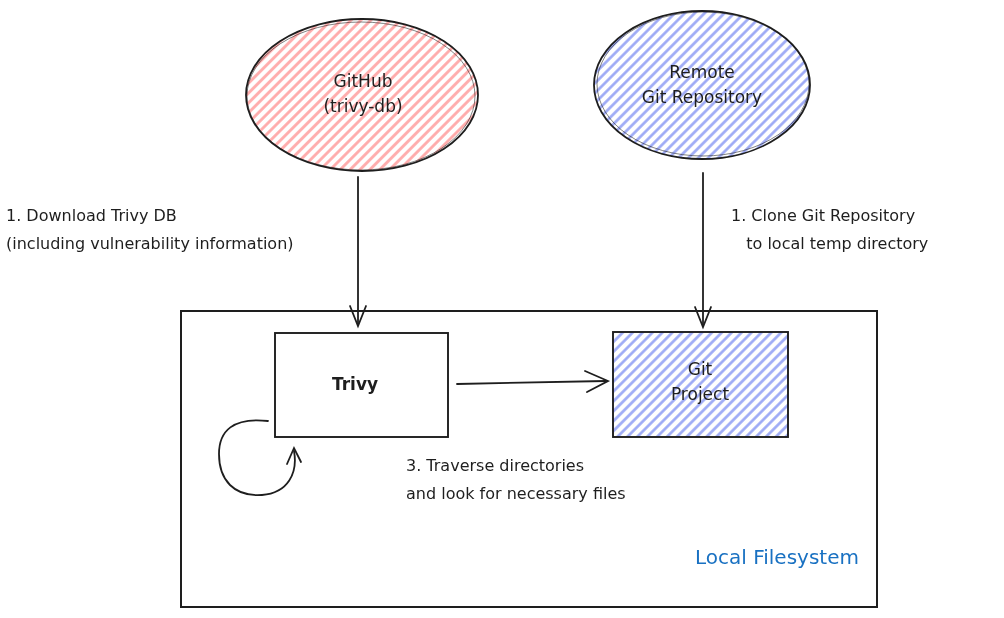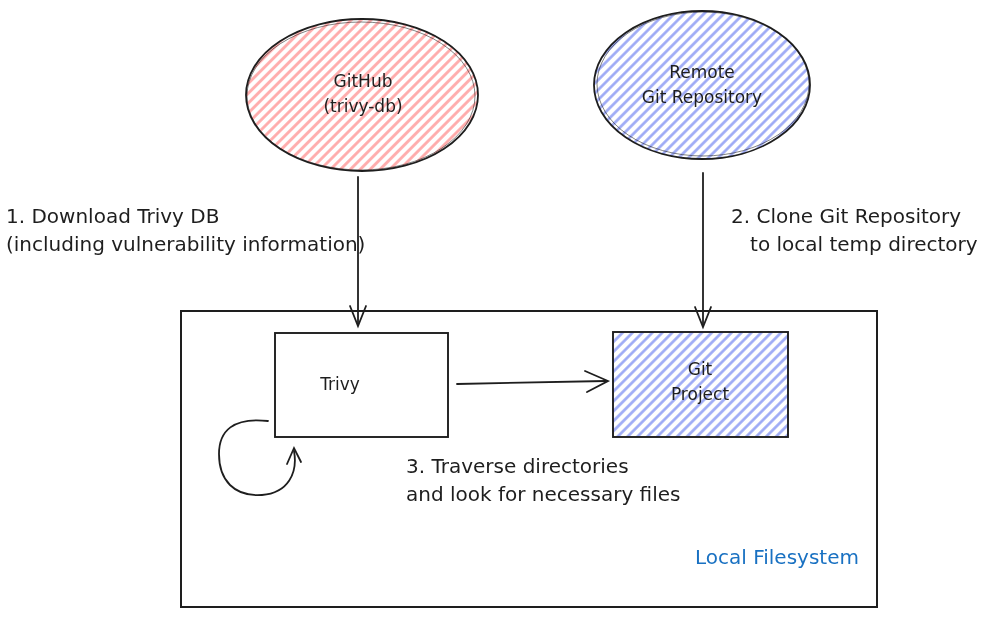--- a/index.html
+++ b/index.html
@@ -26,21 +26,21 @@
     white-space: pre;
     line-height: 1.32;
   }
   .node-label {
     font-size: 17px;
     text-align: center;
     transform: translate(-50%, -50%);
     line-height: 1.45;
   }
   .annotation {
-    font-size: 20px;
+    font-size: 16px;
     line-height: 28px;
   }
   .container-label {
     font-size: 20px;
     color: #1971c2;
   }
 </style>
 </head>
 <body>
 
@@ -100,29 +100,29 @@
       <polyline points="287,464 294,448 301,462"></polyline>
     </g>
   </svg>
 
   <div class="txt node-label" style="left:363px; top:94px;">GitHub
 (trivy-db)</div>
 
   <div class="txt node-label" style="left:702px; top:85px;">Remote
 Git Repository</div>
 
-  <div class="txt node-label" style="left:340px; top:384px;">Trivy</div>
+  <div class="txt node-label" style="left:355px; top:384px;font-weight:bold;">Trivy</div>
 
   <div class="txt node-label" style="left:700px; top:382px;">Git
 Project</div>
 
   <div class="txt annotation" style="left:6px; top:202px;">1. Download Trivy DB
 (including vulnerability information)</div>
 
-  <div class="txt annotation" style="left:731px; top:202px;">2. Clone Git Repository
+  <div class="txt annotation" style="left:731px; top:202px;">1. Clone Git Repository
    to local temp directory</div>
 
   <div class="txt annotation" style="left:406px; top:440px;margin-top:12px;">3. Traverse directories
 and look for necessary files</div>
 
 
   <div class="txt container-label" style="left:695px; top:544px;">Local Filesystem</div>
 
 </div>
 

